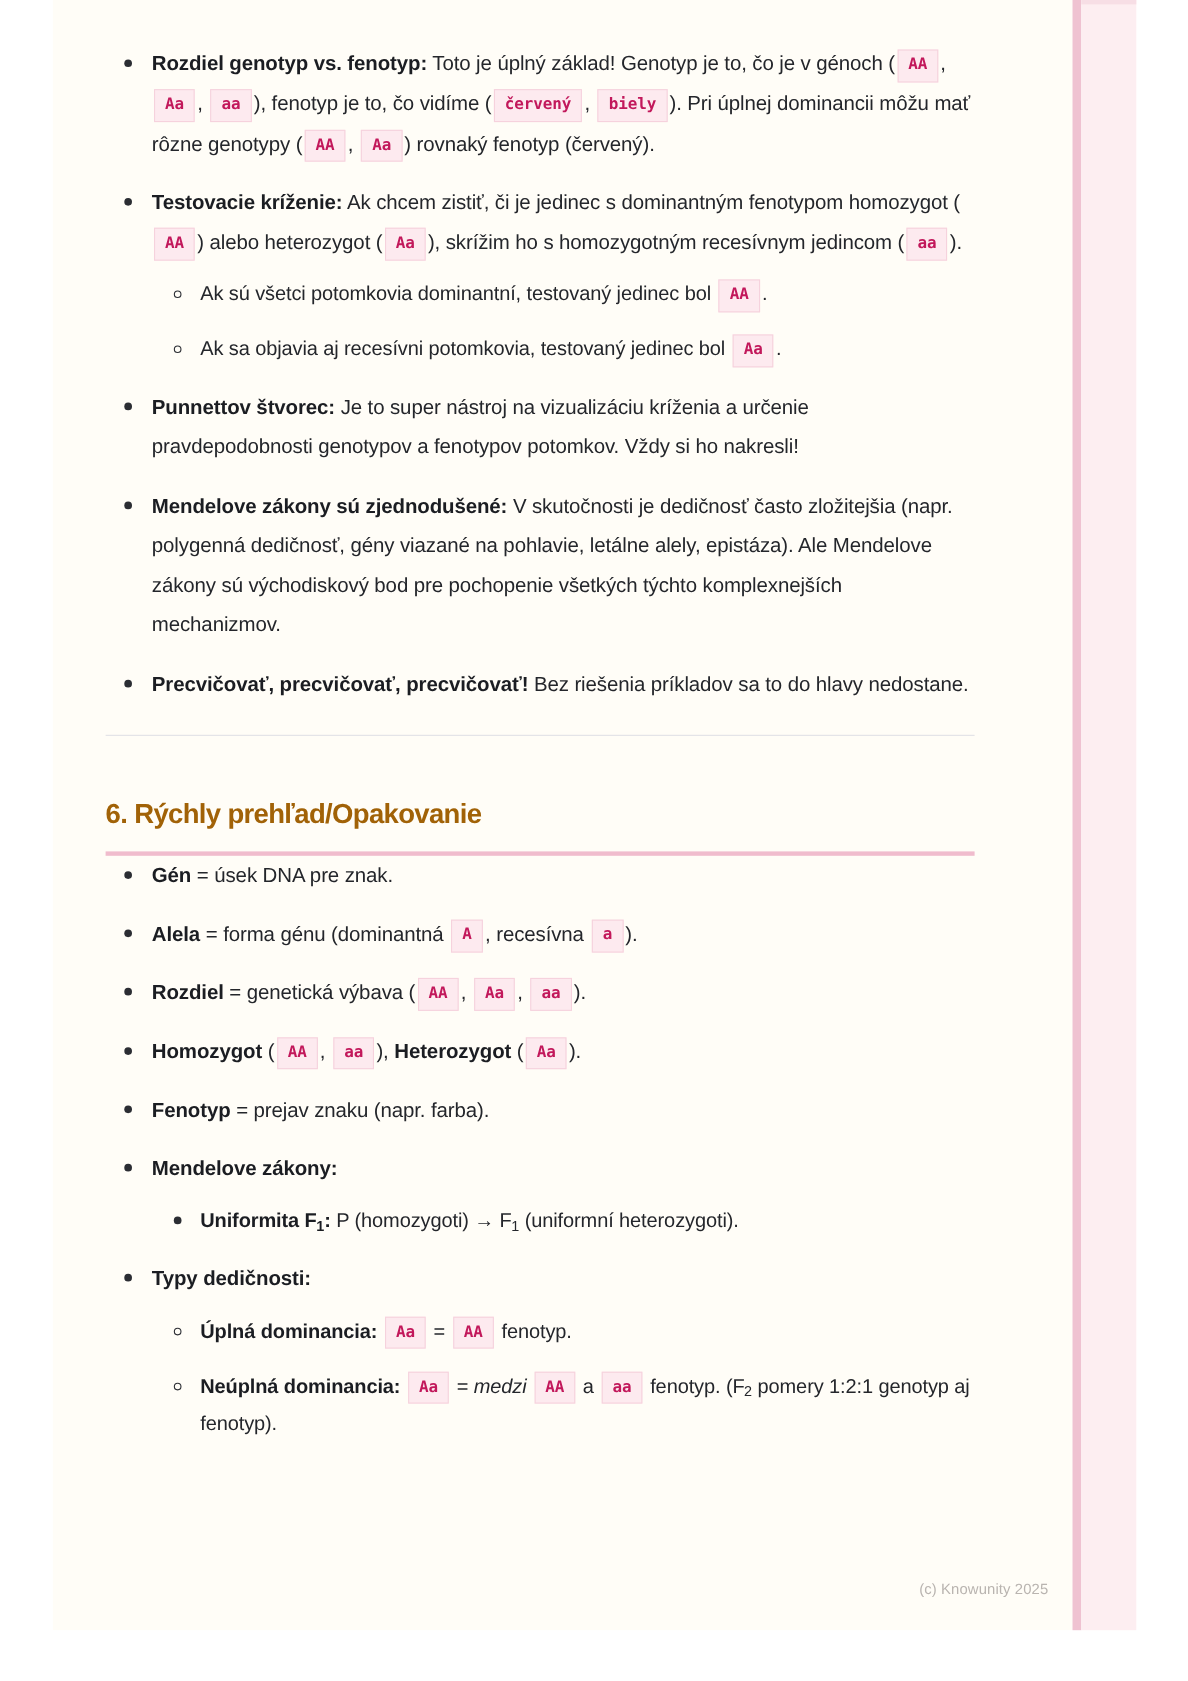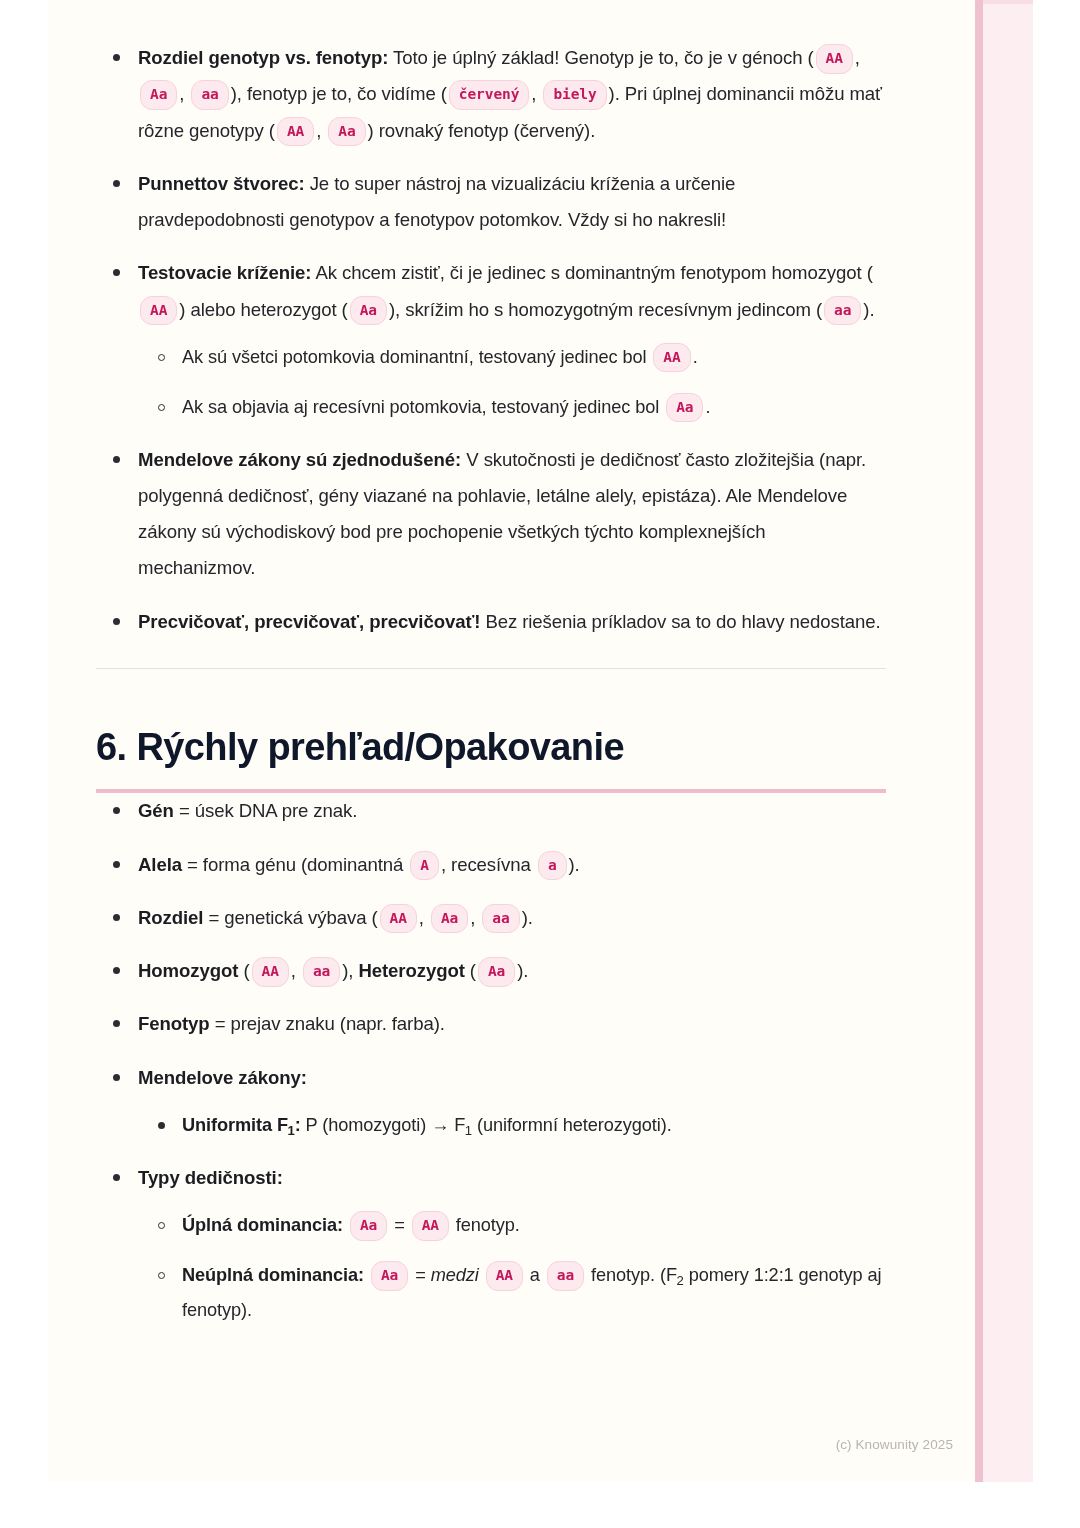--- a/index.html
+++ b/index.html
@@ -129,41 +129,41 @@
   
   .chip {
     display: inline-block;
     font-family: "DejaVu Sans Mono", monospace;
     font-weight: 700;
     font-size: 14.5px;
     line-height: 1;
     color: #c2185b;
     background: #fdeaef;
     border: 1px solid #f6d2dd;
-    border-radius: 12px;
+    border-radius: 0;
     padding: 6px 9px 7px 9px;
     margin: 0 2px;
     vertical-align: 1px;
     white-space: nowrap;
   }
 
   
   .divider {
     height: 1px;
     background: #e2e2e6;
     margin: 28px 0 0 0;
     width: 100%;
   }
 
   
   .section-head {
     margin: 56px 0 0 0;
-    font-size: 38px;
+    font-size: 25px;
     font-weight: 700;
-    color: #0f172a;
+    color: #a16207;
     letter-spacing: -0.6px;
     line-height: 1.2;
   }
   .head-rule {
     height: 4px;
     background: #f0bccd;
     margin-top: 19px;
     width: 100%;
   }
 
@@ -192,25 +192,25 @@
 <body>
 
 <div class="viewport">
 
   <div class="page">
 
     <div class="content">
 
       <ul class="lvl1" id="top-list">
           <li><span class="bullet"></span><b>Rozdiel genotyp vs. fenotyp:</b><span> Toto je úplný základ! Genotyp je to, čo je v génoch (</span><span class="chip">AA</span><span>, </span><span class="chip">Aa</span><span>, </span><span class="chip">aa</span><span>), fenotyp je to, čo vidíme (</span><span class="chip">červený</span><span>, </span><span class="chip">biely</span><span>). Pri úplnej dominancii môžu mať rôzne genotypy (</span><span class="chip">AA</span><span>, </span><span class="chip">Aa</span><span>) rovnaký fenotyp (červený).</span></li>
-          <li><span class="bullet"></span><b>Punnettov štvorec:</b><span> Je to super nástroj na vizualizáciu kríženia a určenie pravdepodobnosti genotypov a fenotypov potomkov. Vždy si ho nakresli!</span></li>
           <li><span class="bullet"></span><b>Testovacie kríženie:</b><span> Ak chcem zistiť, či je jedinec s dominantným fenotypom homozygot (</span><span class="chip">AA</span><span>) alebo heterozygot (</span><span class="chip">Aa</span><span>), skrížim ho s homozygotným recesívnym jedincom (</span><span class="chip">aa</span><span>).</span><ul class="lvl2">
               <li><span class="bullet-hollow"></span><span>Ak sú všetci potomkovia dominantní, testovaný jedinec bol </span><span class="chip">AA</span><span>.</span></li>
               <li><span class="bullet-hollow"></span><span>Ak sa objavia aj recesívni potomkovia, testovaný jedinec bol </span><span class="chip">Aa</span><span>.</span></li>
             </ul></li>
+          <li><span class="bullet"></span><b>Punnettov štvorec:</b><span> Je to super nástroj na vizualizáciu kríženia a určenie pravdepodobnosti genotypov a fenotypov potomkov. Vždy si ho nakresli!</span></li>
           <li><span class="bullet"></span><b>Mendelove zákony sú zjednodušené:</b><span> V skutočnosti je dedičnosť často zložitejšia (napr. polygenná dedičnosť, gény viazané na pohlavie, letálne alely, epistáza). Ale Mendelove zákony sú východiskový bod pre pochopenie všetkých týchto komplexnejších mechanizmov.</span></li>
           <li><span class="bullet"></span><b>Precvičovať, precvičovať, precvičovať!</b><span> Bez riešenia príkladov sa to do hlavy nedostane.</span></li>
         </ul>
 
       <div class="divider"></div>
 
       <h2 class="section-head">6. Rýchly prehľad/Opakovanie</h2>
       <div class="head-rule"></div>
 
       <ul class="lvl1 post-head-list" id="review-list">

